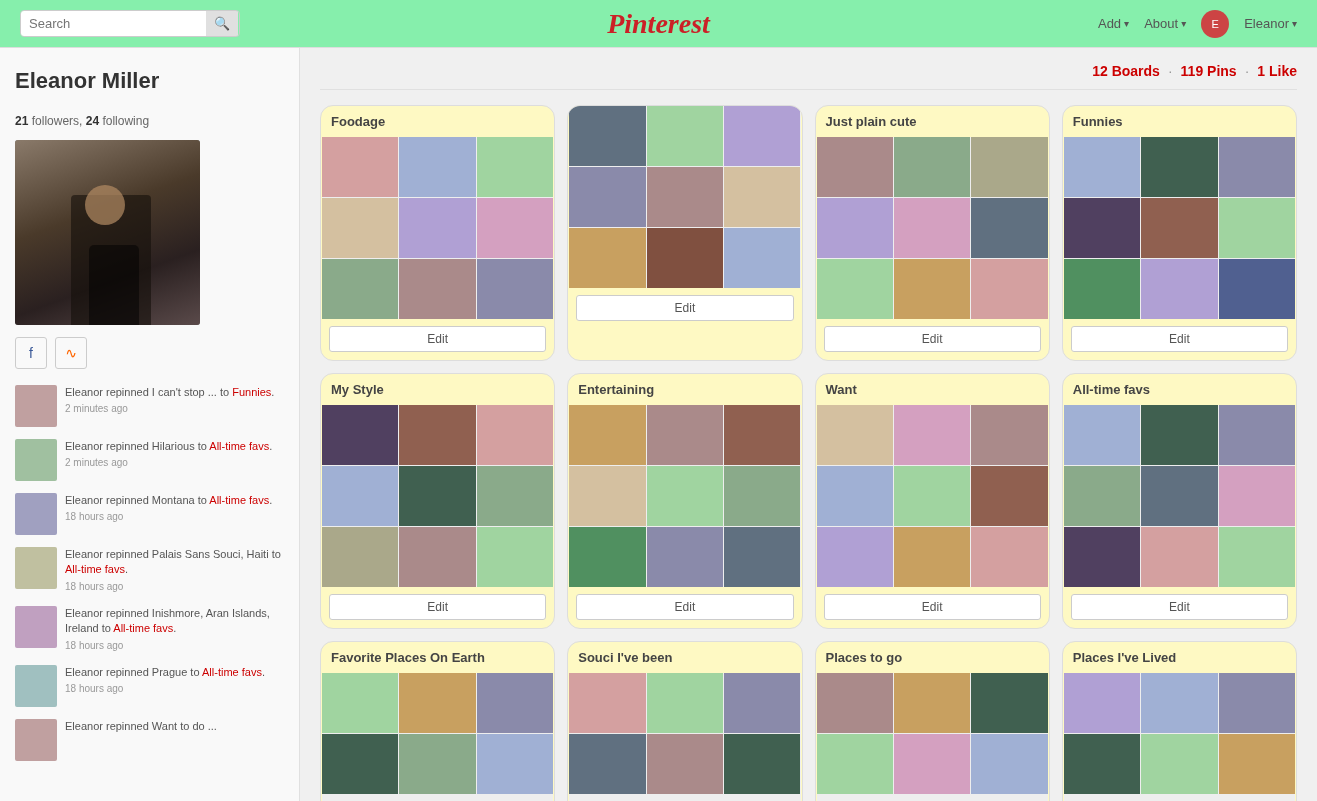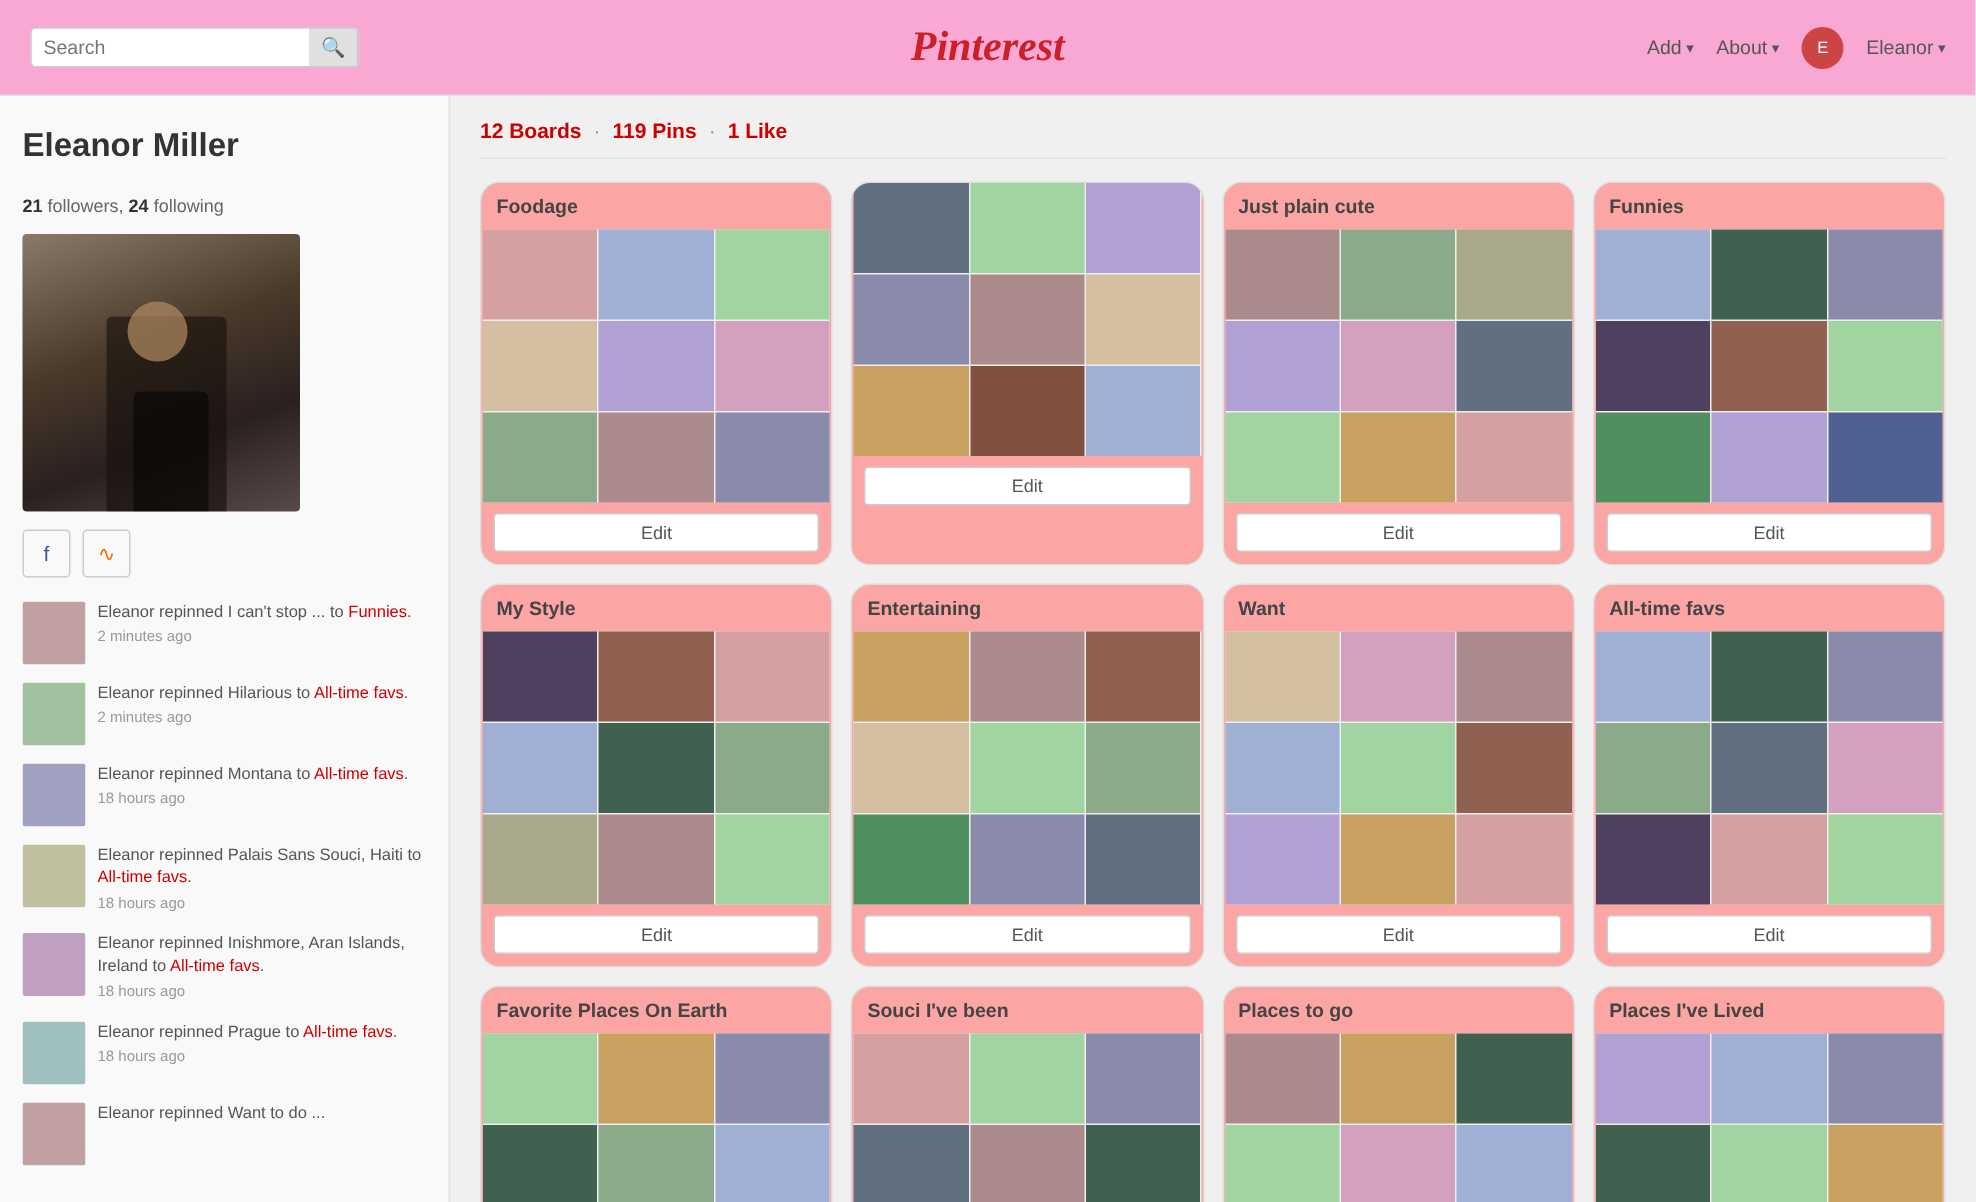--- a/index.html
+++ b/index.html
@@ -1,22 +1,22 @@
 <!DOCTYPE html>
 <html><head>
   <meta charset="utf-8">
   <style>
     * { box-sizing: border-box; margin: 0; padding: 0; }
     body { font-family: Arial, Helvetica, sans-serif; background: #f0f0f0; font-size: 13px; color: #333; }
 
     
     #header {
-      background: #f9a8d4;
+      background: #86efac;
       border-bottom: 1px solid #ddd;
-      height: 64px;
+      height: 48px;
       display: flex;
       align-items: center;
       padding: 0 20px;
       position: relative;
       z-index: 10;
     }
     #header .search-box {
       display: flex;
       align-items: center;
       border: 1px solid #ccc;
@@ -202,21 +202,21 @@
 
     
     #main {
       flex: 1;
       padding: 15px 20px;
       overflow-y: auto;
     }
     #main .profile-header {
       display: flex;
       align-items: center;
-      justify-content: flex-start;
+      justify-content: flex-end;
       margin-bottom: 15px;
       padding-bottom: 10px;
       border-bottom: 1px solid #e0e0e0;
     }
     #main .profile-stats {
       display: flex;
       gap: 8px;
       align-items: center;
       font-size: 14px;
     }
@@ -238,21 +238,21 @@
       color: #555;
     }
 
     
     #boards-grid {
       display: grid;
       grid-template-columns: repeat(4, 1fr);
       gap: 12px;
     }
     .board-card {
-      background: #fca5a5;
+      background: #fef9c3;
       border: 1px solid #ddd;
       border-radius: 13px;
       overflow: hidden;
     }
     .board-card .board-title {
       padding: 8px 10px;
       font-size: 13px;
       font-weight: bold;
       color: #444;
     }

